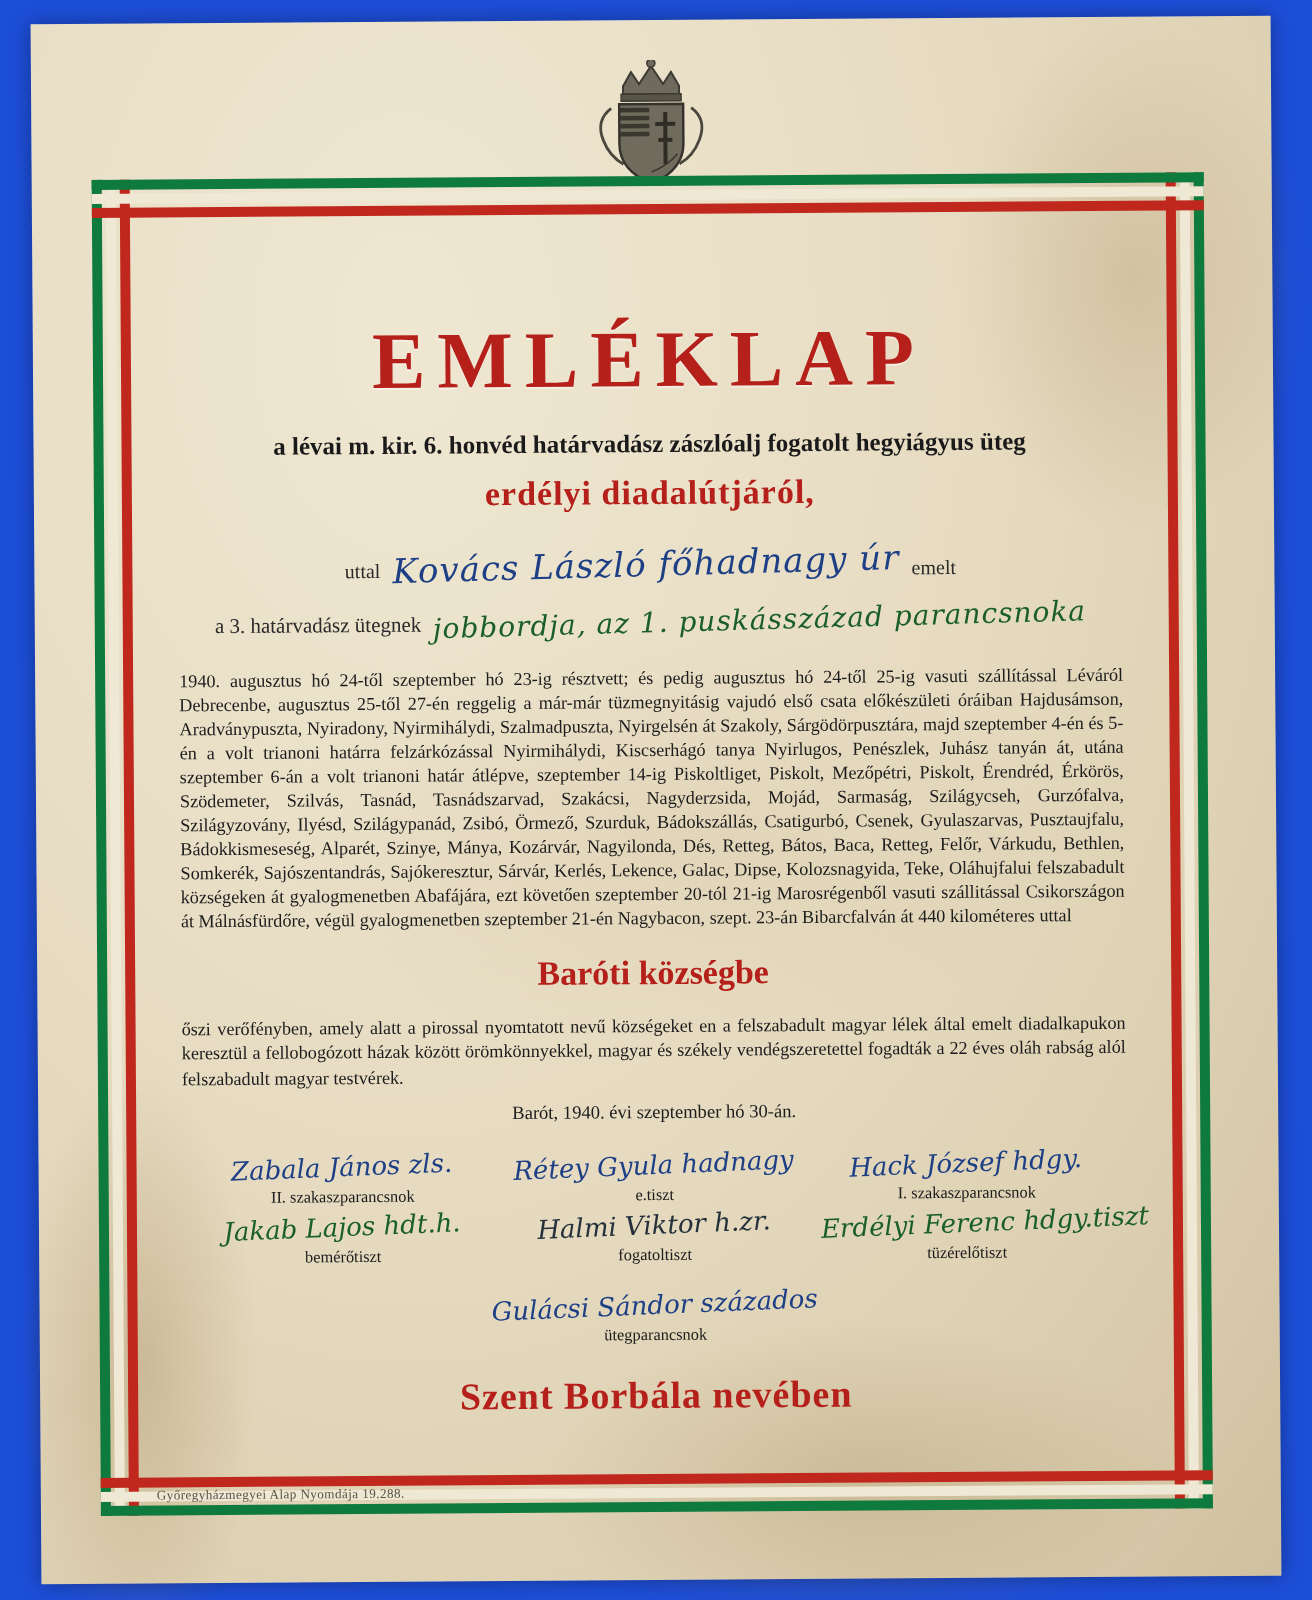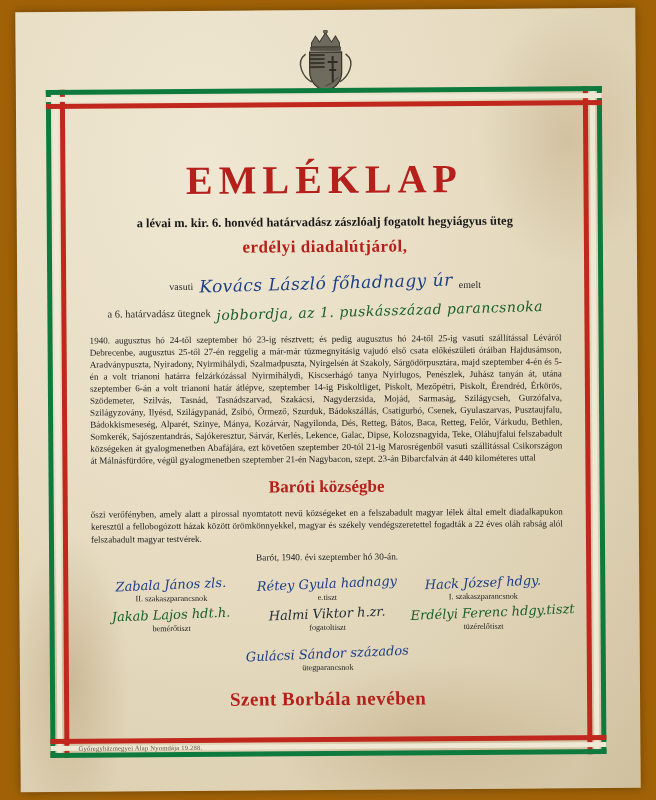--- a/index.html
+++ b/index.html
@@ -11,21 +11,21 @@
     width: 656px;
     height: 800px;
     overflow: hidden;
     font-family: "Liberation Serif", serif;
   }
 
   #page {
     position: relative;
     width: 656px;
     height: 800px;
-    background: #a16207;
+    background: #1d4ed8;
   }
 
   
   .sheet {
     position: absolute;
     left: 18px;
     top: 10px;
     width: 620px;
     height: 780px;
     background:
@@ -273,27 +273,27 @@
     </div>
 
     <div class="content">
 
       <div class="title">EMLÉKLAP</div>
 
       <div class="subtitle1">a lévai m. kir. 6. honvéd határvadász zászlóalj fogatolt hegyiágyus üteg</div>
       <div class="subtitle2">erdélyi diadalútjáról,</div>
 
       <div class="fill-row">
-        <span class="lbl">vasuti</span>
+        <span class="lbl">uttal</span>
         <span class="hand">Kovács László főhadnagy úr</span>
         <span class="lbl">emelt</span>
       </div>
 
       <div class="fill-row2">
-        <span class="lbl">a 6. határvadász ütegnek</span>
+        <span class="lbl">a 3. határvadász ütegnek</span>
         <span class="hand small green">jobbordja, az 1. puskásszázad parancsnoka</span>
       </div>
 
       <div class="body-text">1940. augusztus hó 24-től szeptember hó 23-ig résztvett; és pedig augusztus hó 24-től 25-ig vasuti szállítással Léváról Debrecenbe, augusztus 25-től 27-én reggelig a már-már tüzmegnyitásig vajudó első csata előkészületi óráiban Hajdusámson, Aradványpuszta, Nyiradony, Nyirmihálydi, Szalmadpuszta, Nyirgelsén át Szakoly, Sárgödörpusztára, majd szeptember 4-én és 5-én a volt trianoni határra felzárkózással Nyirmihálydi, Kiscserhágó tanya Nyirlugos, Penészlek, Juhász tanyán át, utána szeptember 6-án a volt trianoni határ átlépve, szeptember 14-ig Piskoltliget, Piskolt, Mezőpétri, Piskolt, Érendréd, Érkörös, Szödemeter, Szilvás, Tasnád, Tasnádszarvad, Szakácsi, Nagyderzsida, Mojád, Sarmaság, Szilágycseh, Gurzófalva, Szilágyzovány, Ilyésd, Szilágypanád, Zsibó, Örmező, Szurduk, Bádokszállás, Csatigurbó, Csenek, Gyulaszarvas, Pusztaujfalu, Bádokkismeseség, Alparét, Szinye, Mánya, Kozárvár, Nagyilonda, Dés, Retteg, Bátos, Baca, Retteg, Felőr, Várkudu, Bethlen, Somkerék, Sajószentandrás, Sajókeresztur, Sárvár, Kerlés, Lekence, Galac, Dipse, Kolozsnagyida, Teke, Oláhujfalui felszabadult községeken át gyalogmenetben Abafájára, ezt követően szeptember 20-tól 21-ig Marosrégenből vasuti szállitással Csikországon át Málnásfürdőre, végül gyalogmenetben szeptember 21-én Nagybacon, szept. 23-án Bibarcfalván át 440 kilométeres uttal</div>
 
       <div class="place">Baróti községbe</div>
 
       <div class="closing">őszi verőfényben, amely alatt a pirossal nyomtatott nevű községeket en a felszabadult magyar lélek által emelt diadalkapukon keresztül a fellobogózott házak között örömkönnyekkel, magyar és székely vendégszeretettel fogadták a 22 éves oláh rabság alól felszabadult magyar testvérek.</div>
 
       <div class="dateline">Barót, 1940. évi szeptember hó 30-án.</div>

